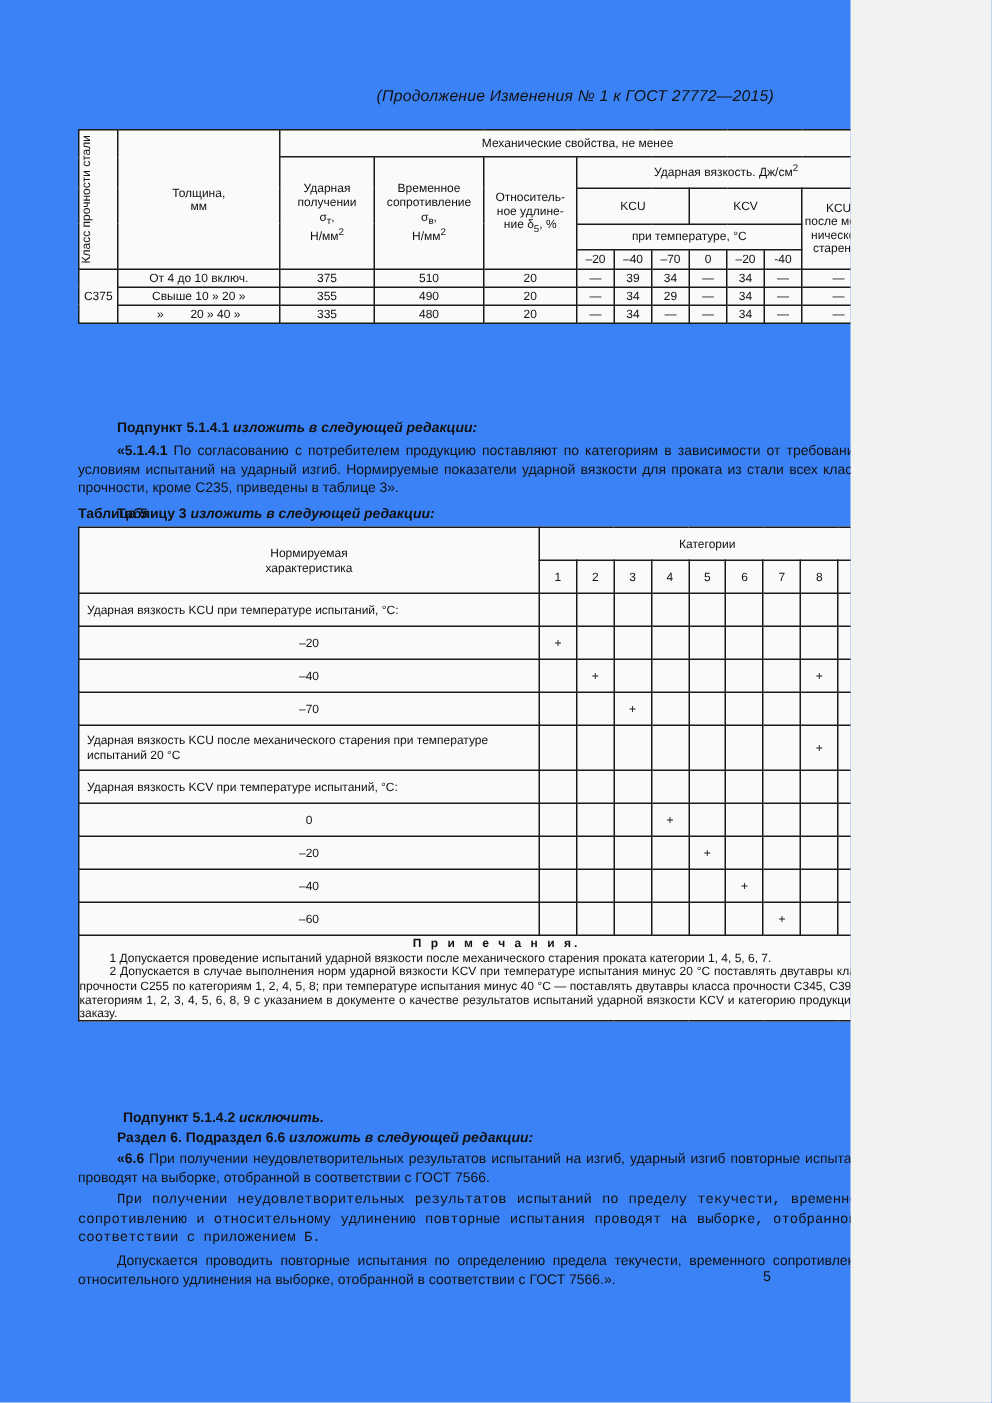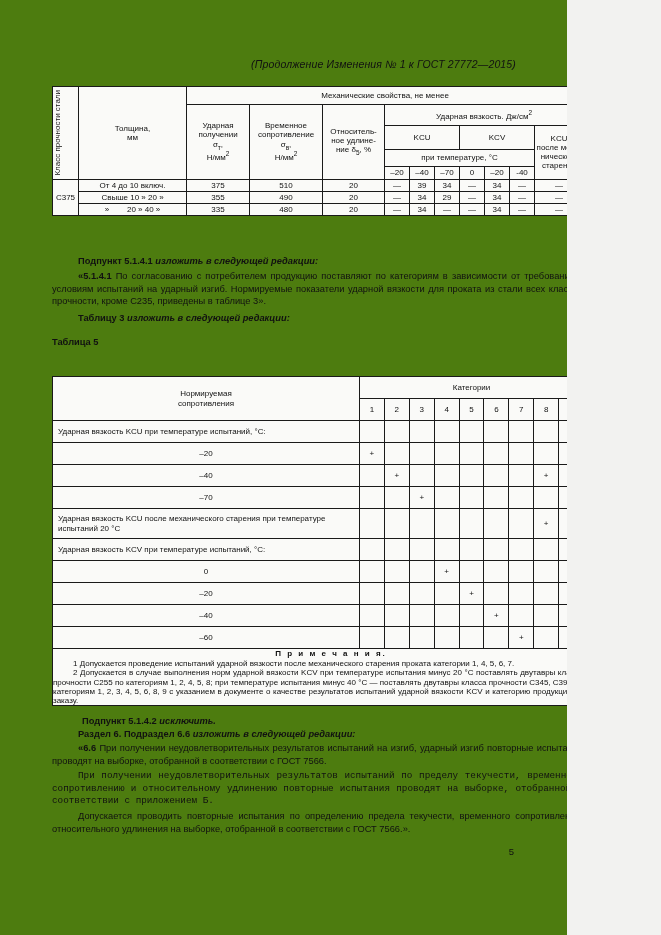--- a/index.html
+++ b/index.html
@@ -8,21 +8,21 @@
     background: #f2f2f0;
   }
   body {
     font-family: "Liberation Sans", sans-serif;
     color: #111;
   }
   #page {
     position: relative;
     width: 567px;
     height: 935px;
-    background: #4d7c0f;
+    background: #3b82f6;
     box-sizing: border-box;
     overflow: hidden;
   }
   .header-note {
     position: absolute;
     top: 58px;
     right: 51px;
     font-style: italic;
     font-size: 10.5px;
     letter-spacing: 0.15px;
@@ -78,34 +78,34 @@
 
   
   .para {
     position: absolute;
     font-size: 9.3px;
     line-height: 12.6px;
     text-align: justify;
   }
   .para b { font-weight: bold; }
   .para i { font-style: italic; font-weight: bold; }
-  .indent { display: block; text-indent: 26px; }
+  .indent { display: block; text-indent: 26px; margin-top: 24px; }
 
   .lbl-table3 {
     position: absolute;
     left: 52px;
     font-size: 9.3px;
     font-weight: bold;
   }
 
   
   #table3-wrap {
     position: absolute;
     left: 52px;
-    top: 376px;
+    top: 351px;
     width: 531px;
   }
   #table3 { width: 531px; }
   #table3 td {
     font-size: 8px;
     height: 21px;
   }
   .t3-charcell {
     text-align: center;
     padding: 1px 4px;
@@ -289,21 +289,21 @@
           <col style="width:24.9px">
           <col style="width:24.9px">
         <col style="width:24.9px">
           <col style="width:24.9px">
           <col style="width:24.9px">
       </colgroup>
       <tbody>
         <tr class="t3-cat-head">
           <td rowspan="2">
             <span>Нормируемая</span><br>
-            <span>сопротивления</span>
+            <span>характеристика</span>
           </td>
           <td colspan="9">Категории</td>
         </tr>
         <tr class="t3-num-head">
           <td>1</td>
           <td>2</td>
           <td>3</td>
           <td>4</td>
           <td>5</td>
           <td>6</td>

